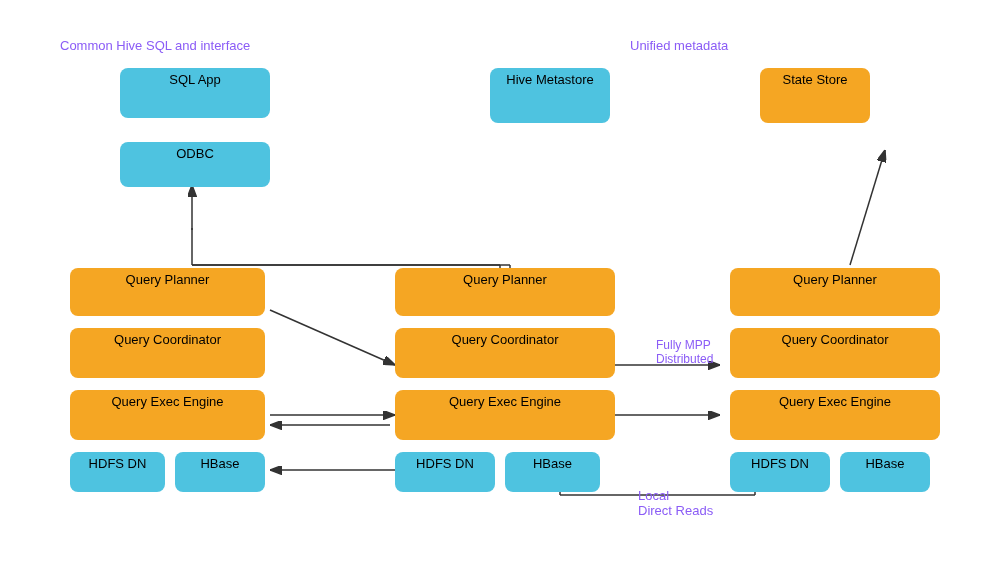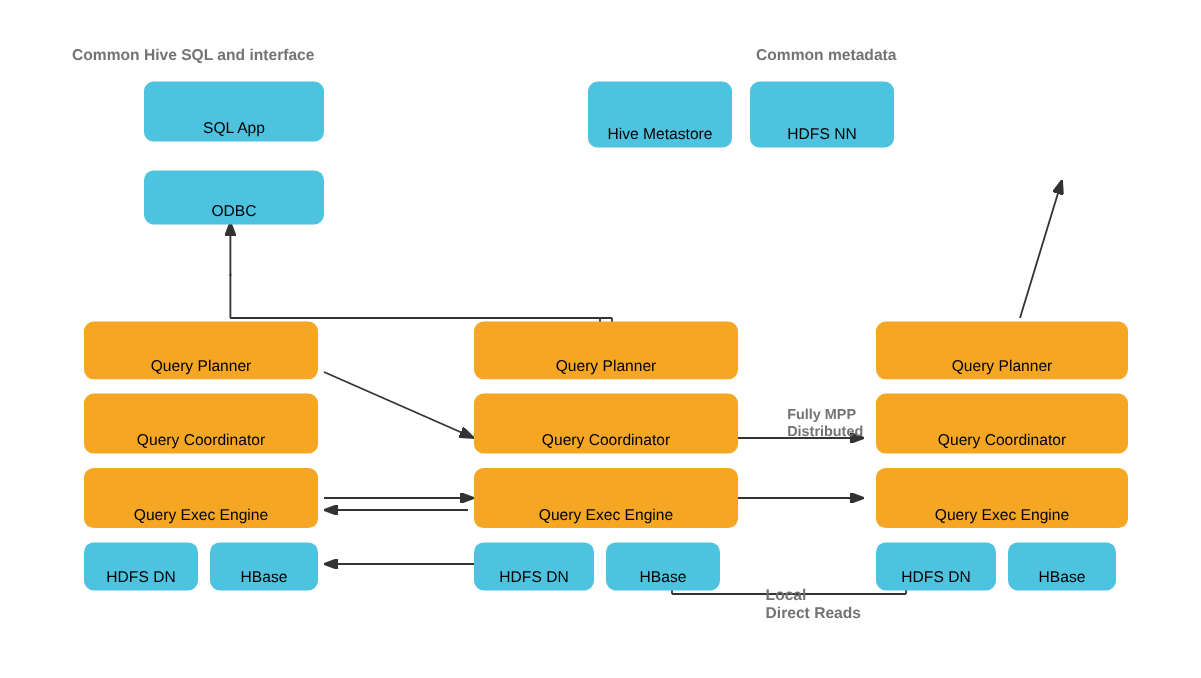--- a/index.html
+++ b/index.html
@@ -13,35 +13,35 @@
     }
     .diagram {
       position: relative;
       width: 1001px;
       height: 565px;
     }
     .box {
       position: absolute;
       border-radius: 8px;
       display: flex;
-      align-items: flex-end;
+      align-items: flex-start;
       justify-content: center;
       text-align: center;
       font-size: 13px;
       font-weight: 500;
       color: #000;
       padding: 4px 8px;
     }
     .blue { background: #4ec3e0; }
     .orange { background: #f5a623; }
     .label-text {
       position: absolute;
       font-size: 12px;
-      font-weight: 700;
-      color: #737373;
+      font-weight: 400;
+      color: #8b5cf6;
       text-align: center;
     }
     svg.arrows {
       position: absolute;
       top: 0; left: 0;
       width: 1001px;
       height: 565px;
       pointer-events: none;
     }
     svg.arrows line, svg.arrows path {
@@ -96,40 +96,41 @@
     <line x1="755" y1="495" x2="755" y2="475" marker-end="url(#arrowhead)"></line>
 
     <line x1="395" y1="470" x2="270" y2="470" marker-end="url(#arrowhead)"></line>
   </svg>
 
   <div class="label-text" style="left:60px; top:38px; font-size:13px;">
     <span>Common Hive SQL and interface</span>
   </div>
 
   <div class="label-text" style="left:630px; top:38px; font-size:13px;">
-    <span>Common metadata</span>
+    <span>Unified metadata</span>
   </div>
 
   <div class="box blue" style="left:120px; top:68px; width:150px; height:50px;">
     <span>SQL App</span>
   </div>
 
   <div class="box blue" style="left:490px; top:68px; width:120px; height:55px;">
     <span>Hive
 Metastore</span>
   </div>
 
   <div class="box blue" style="left:120px; top:142px; width:150px; height:45px;">
     <span>ODBC</span>
   </div>
 
-  <div class="box blue" style="left:625px; top:68px; width:120px; height:55px;">
-    <span>HDFS NN</span>
+
+  <div class="box orange" style="left:760px; top:68px; width:110px; height:55px;">
+    <span>State
+Store</span>
   </div>
-
 
   <div class="box orange" style="left:70px; top:268px; width:195px; height:48px;">
     <span>Query Planner</span>
   </div>
 
   <div class="box orange" style="left:70px; top:328px; width:195px; height:50px;">
     <span>Query Coordinator</span>
   </div>
 
   <div class="box orange" style="left:70px; top:390px; width:195px; height:50px;">

